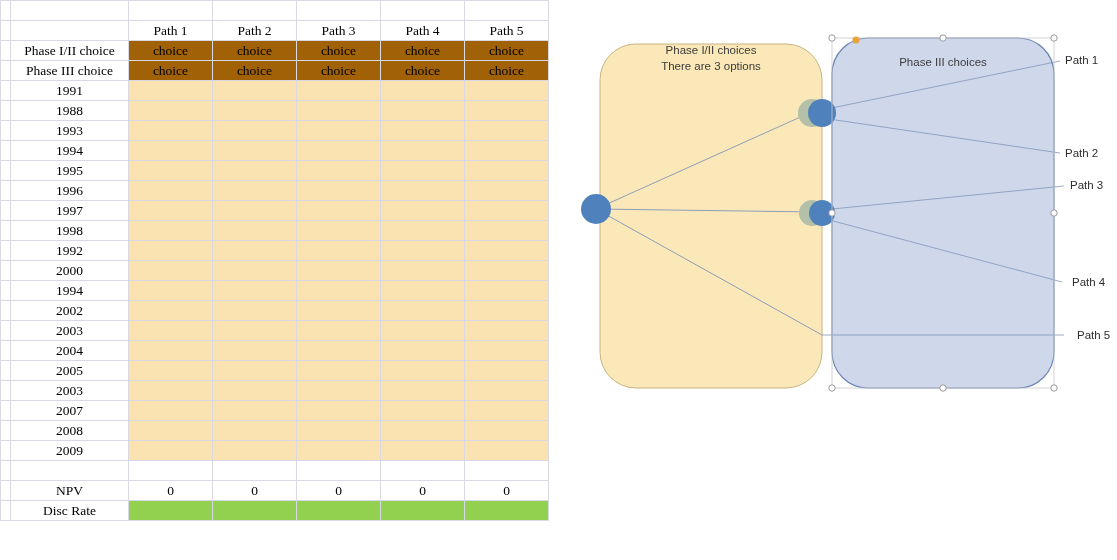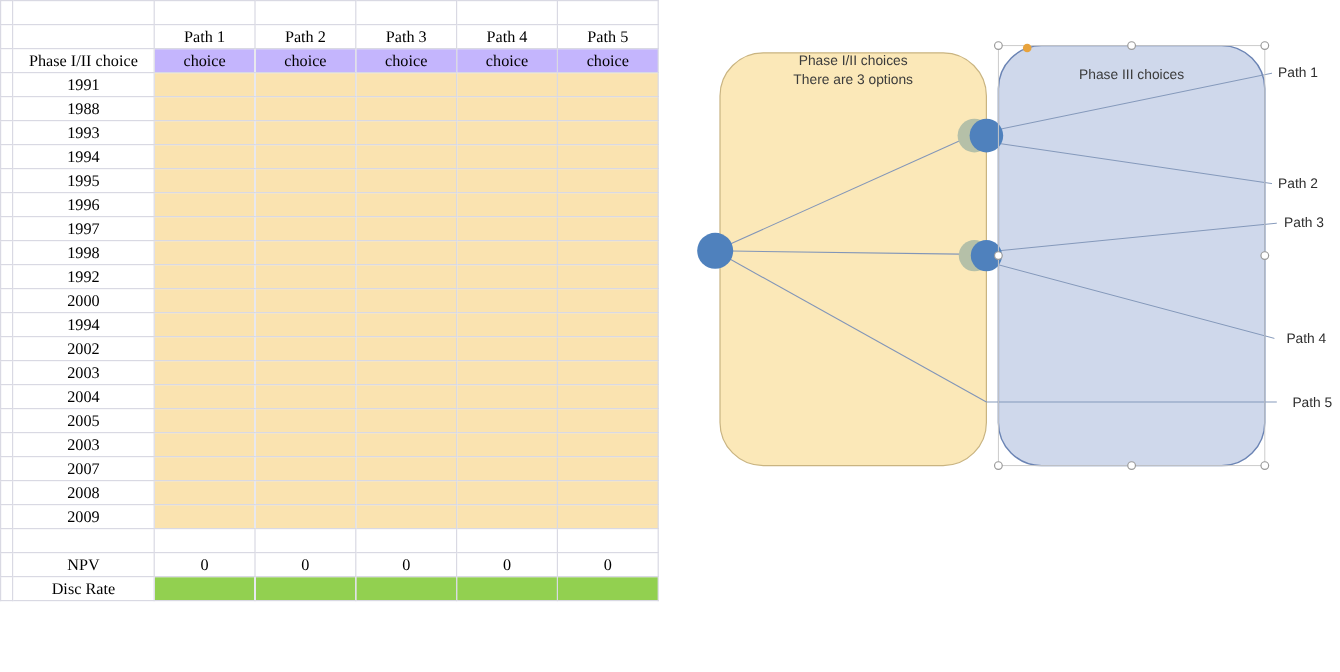--- a/index.html
+++ b/index.html
@@ -31,21 +31,21 @@
     white-space:nowrap;
     overflow:hidden;
   }
   col.gut{width:10px;}
   col.lbl{width:118px;}
   col.pth{width:84px;}
 
   
   td.bk{border:2px solid #000000;}
   
-  td.blue{background:#c4b5fd;}
+  td.blue{background:#a16207;}
   td.yellow{background:#fae3b0;}
   td.green{background:#92d050;}
   td.white{background:#ffffff;}
   td.plain{background:#ffffff;border:1px solid #d9d9e3;margin-top:12px;}
   td.gutter{background:#ffffff;border:1px solid #d9d9e3;border-left:none;}
 
   
   #diagram{
     position:absolute; left:560px; top:0; width:557px; height:420px;
   }
@@ -99,20 +99,29 @@
 
       <tr>
         <td class="gutter"></td>
         <td class="plain">Phase I/II choice</td>
         <td class="bk blue">choice</td>
         <td class="bk blue">choice</td>
         <td class="bk blue">choice</td>
         <td class="bk blue">choice</td>
         <td class="bk blue">choice</td>
       </tr>
+      <tr>
+        <td class="gutter"></td>
+        <td class="plain">Phase III choice</td>
+        <td class="bk blue">choice</td>
+        <td class="bk blue">choice</td>
+        <td class="bk blue">choice</td>
+        <td class="bk blue">choice</td>
+        <td class="bk blue">choice</td>
+      </tr>
 
       </tbody>
       <tbody id="year-rows">
         <tr>
           <td class="gutter"></td>
           <td class="plain">1991</td>
           <td class="bk yellow"></td>
           <td class="bk yellow"></td>
           <td class="bk yellow"></td>
           <td class="bk yellow"></td>

